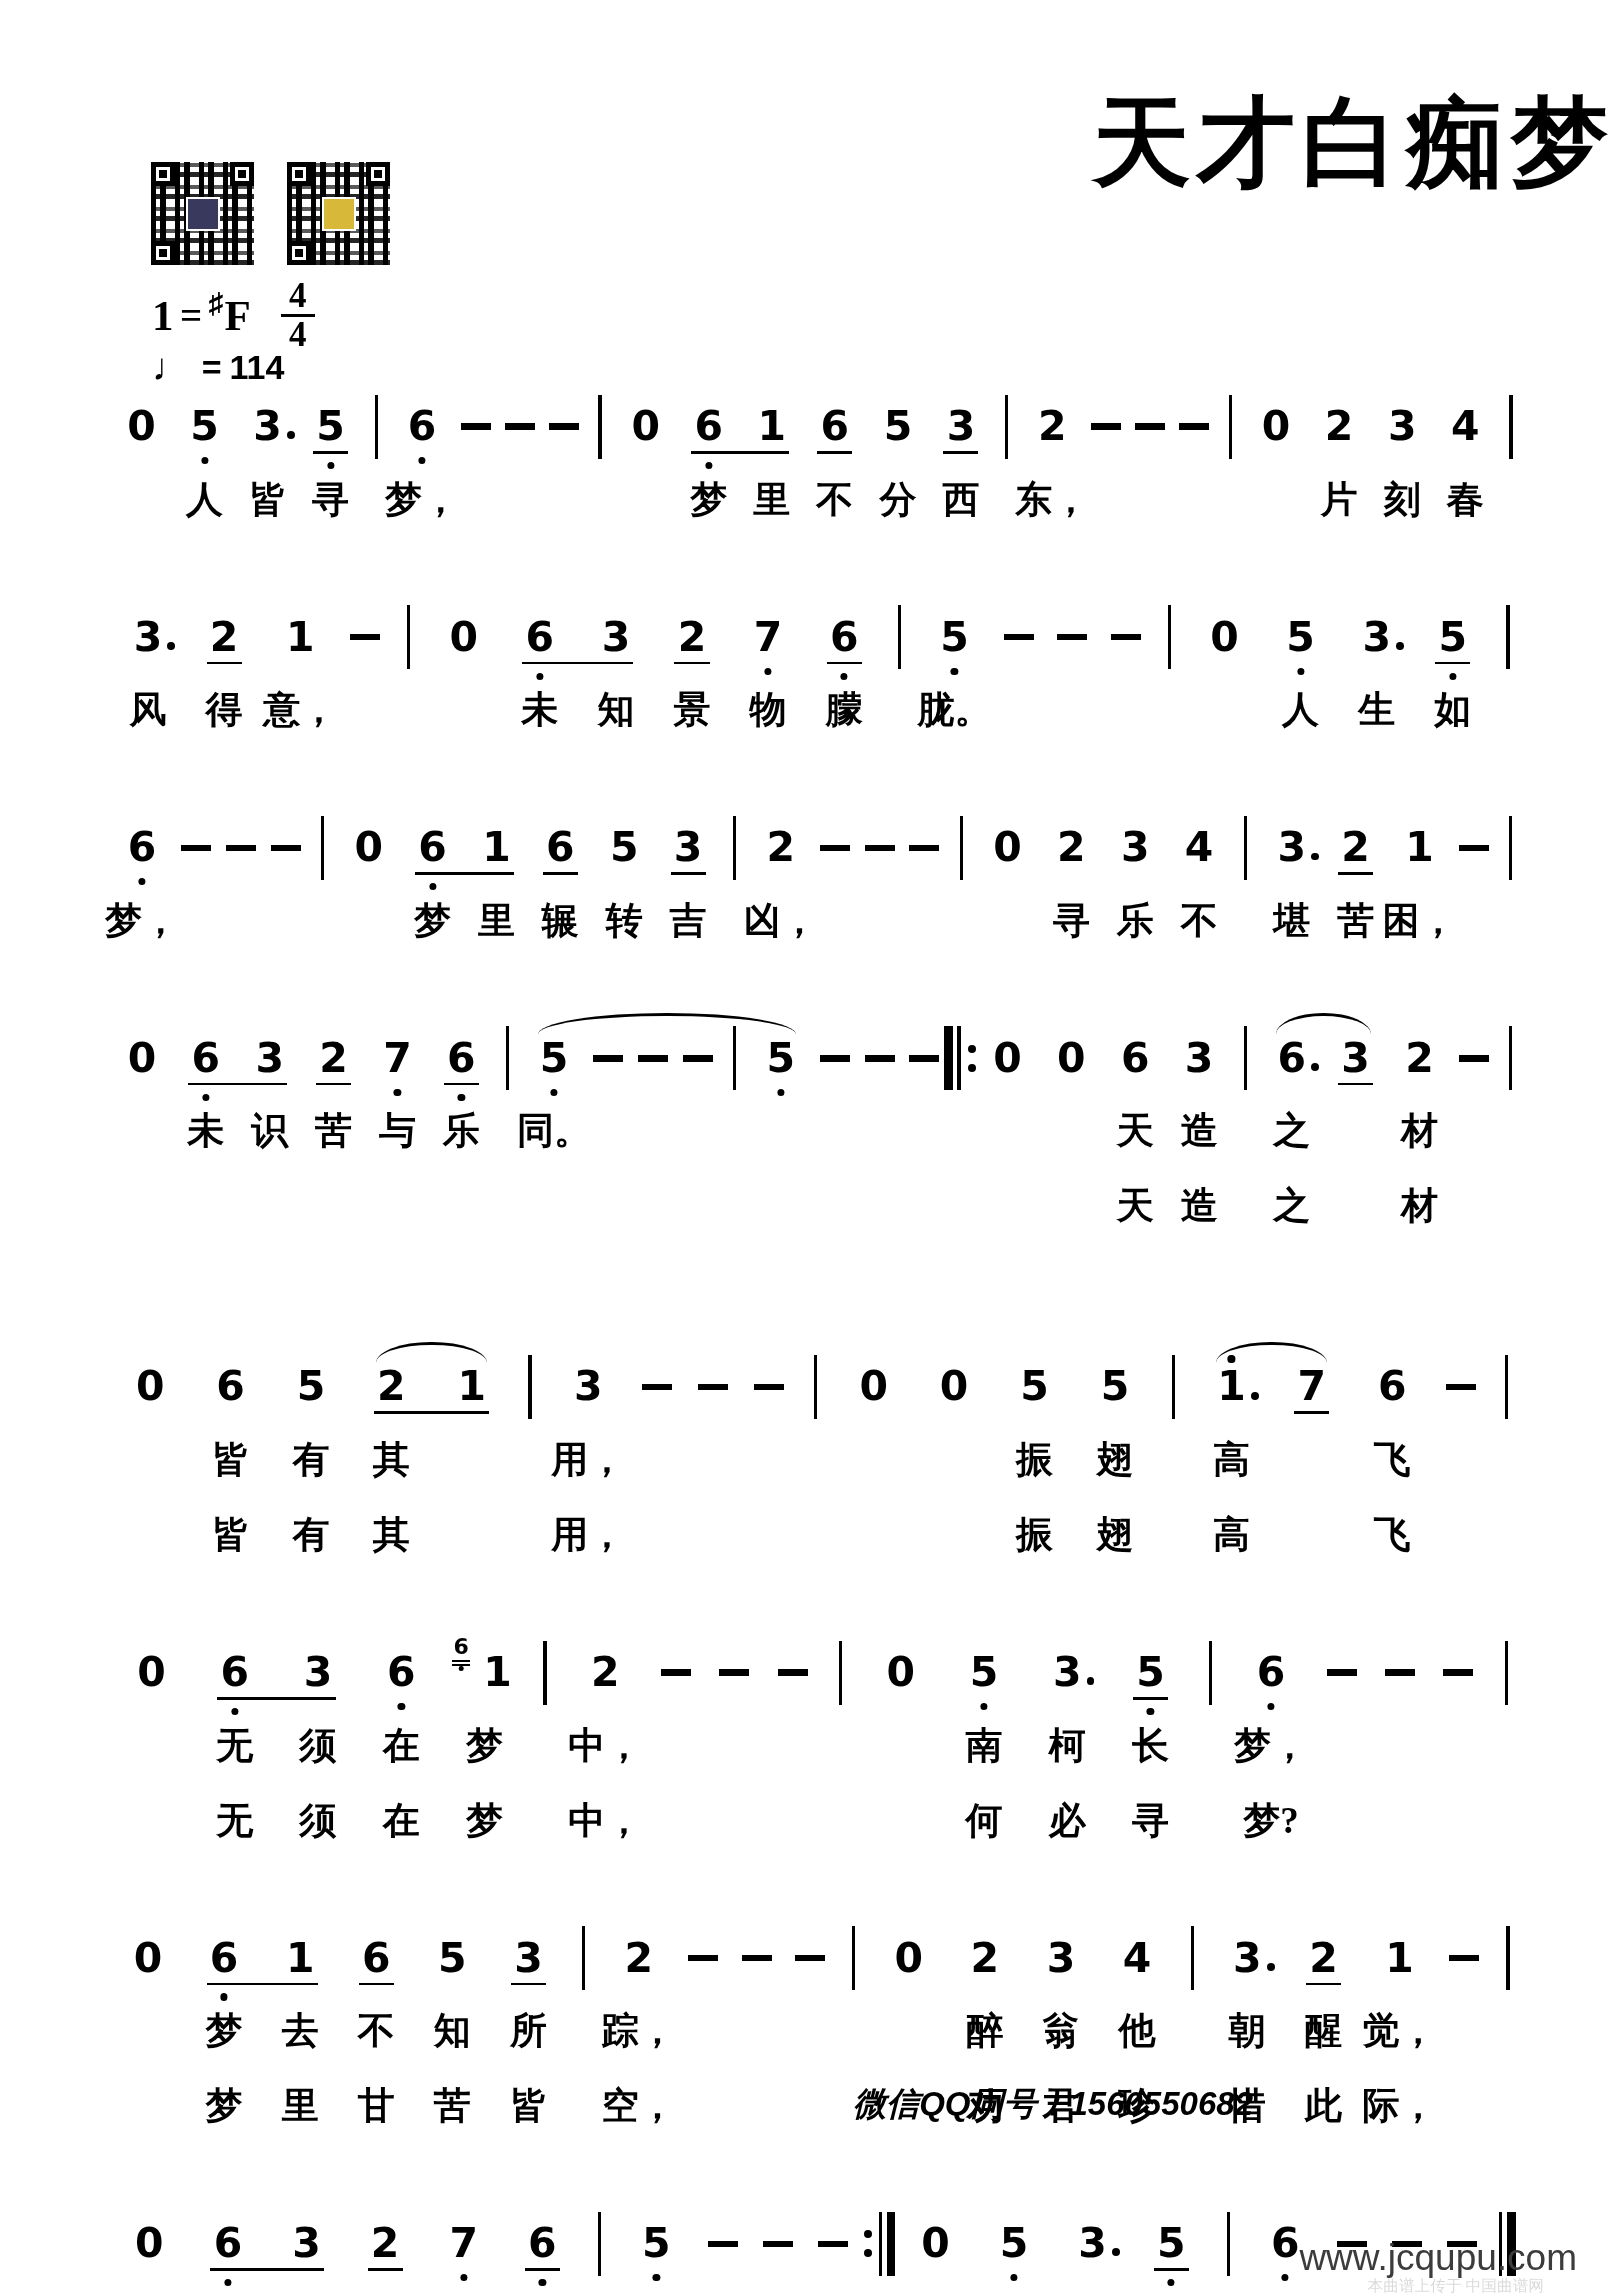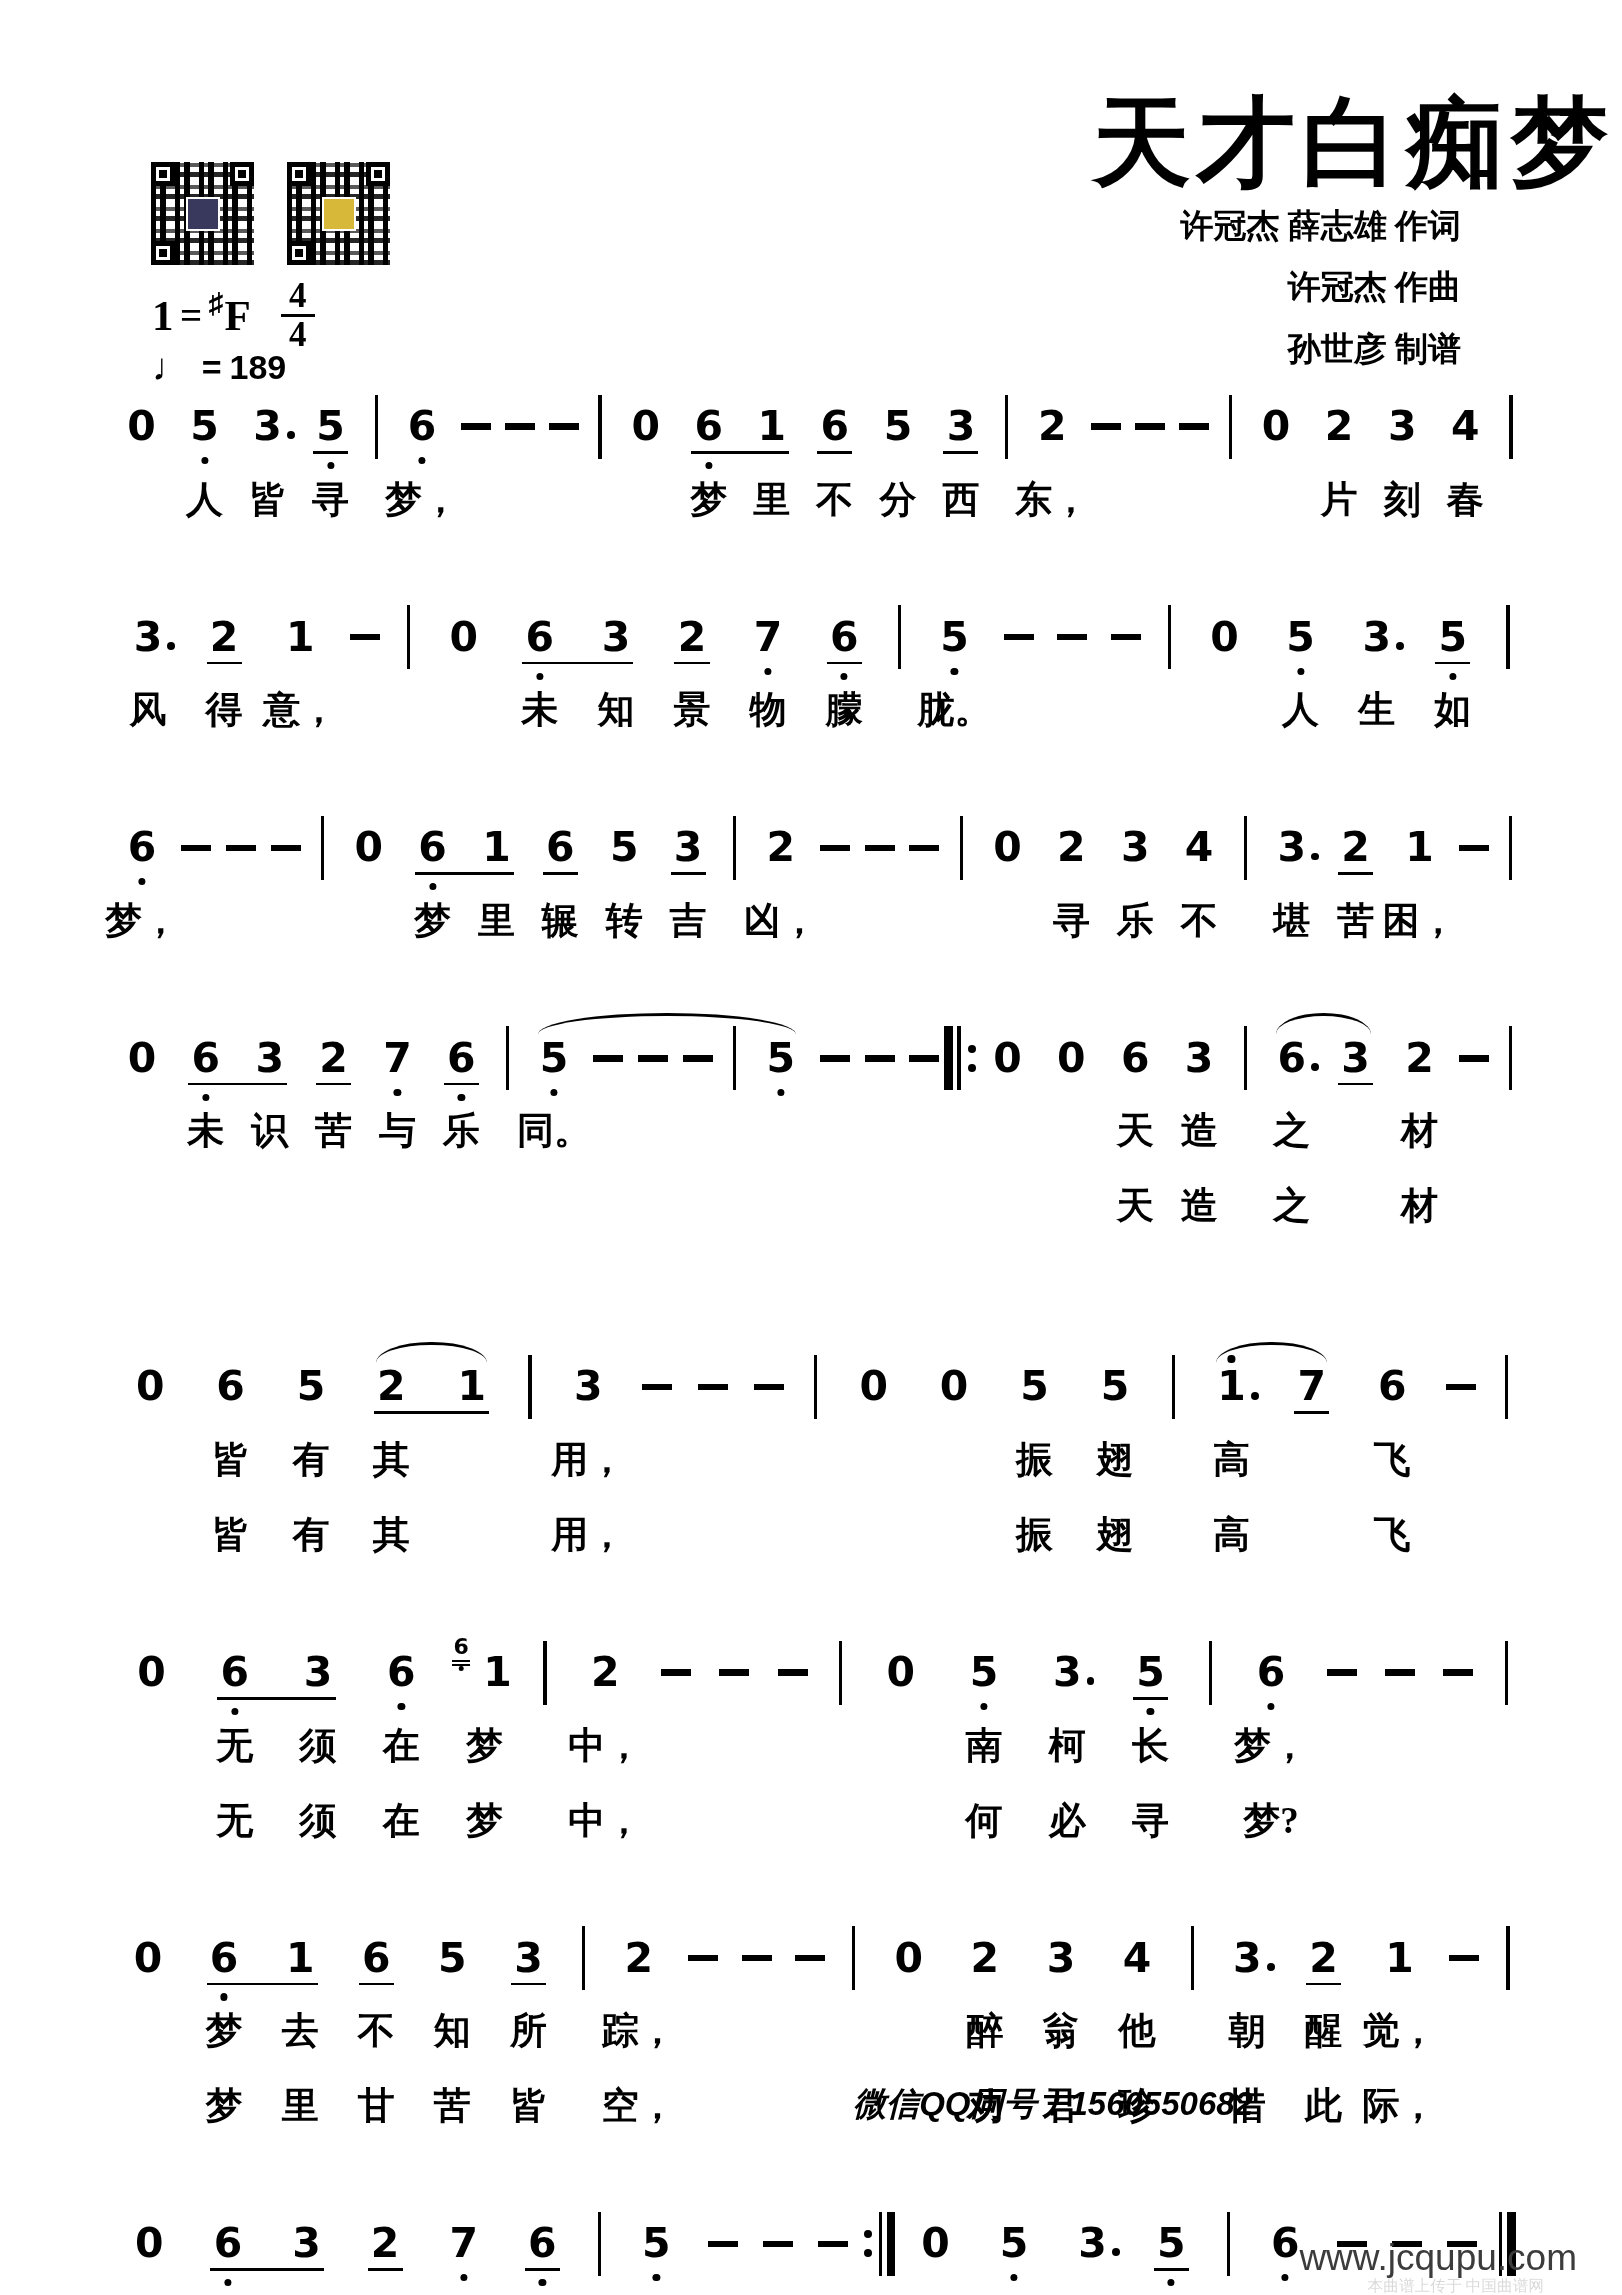--- a/index.html
+++ b/index.html
@@ -100,42 +100,37 @@
     <div class="qr">
       <div class="fd tl"></div>
       <div class="fd tr"></div>
       <div class="fd bl"></div>
       <div class="qlogo" style="background: rgb(216, 184, 56);"></div>
     </div>
   </div>
 
   <h1 class="title">天才白痴梦</h1>
 
-  <div class="credits">
-    <div>许冠杰 薛志雄 作词</div>
-    <div>许冠杰 作曲</div>
-    <div>孙世彦 制谱</div>
-  </div>
 
   <div class="keysig">
     <span class="kp">1</span>
     <span class="eq">=</span>
     <span class="sharp">♯</span>
     <span class="kl">F</span>
     <span class="meter">
       <span>4</span>
       <span class="fbar"></span>
       <span>4</span>
     </span>
   </div>
 
   <div class="tempo">
     <span class="qnote">♩</span>
     <span class="eq2">=</span>
-    <span>189</span>
+    <span>114</span>
   </div>
 
   <div class="systems">
       <div class="sysrow">
         <div class="cell">
           <div class="narea">
             <span class="note"><span class="d">0</span></span>
           </div>
           <div class="ly ly1"></div>
         </div>

